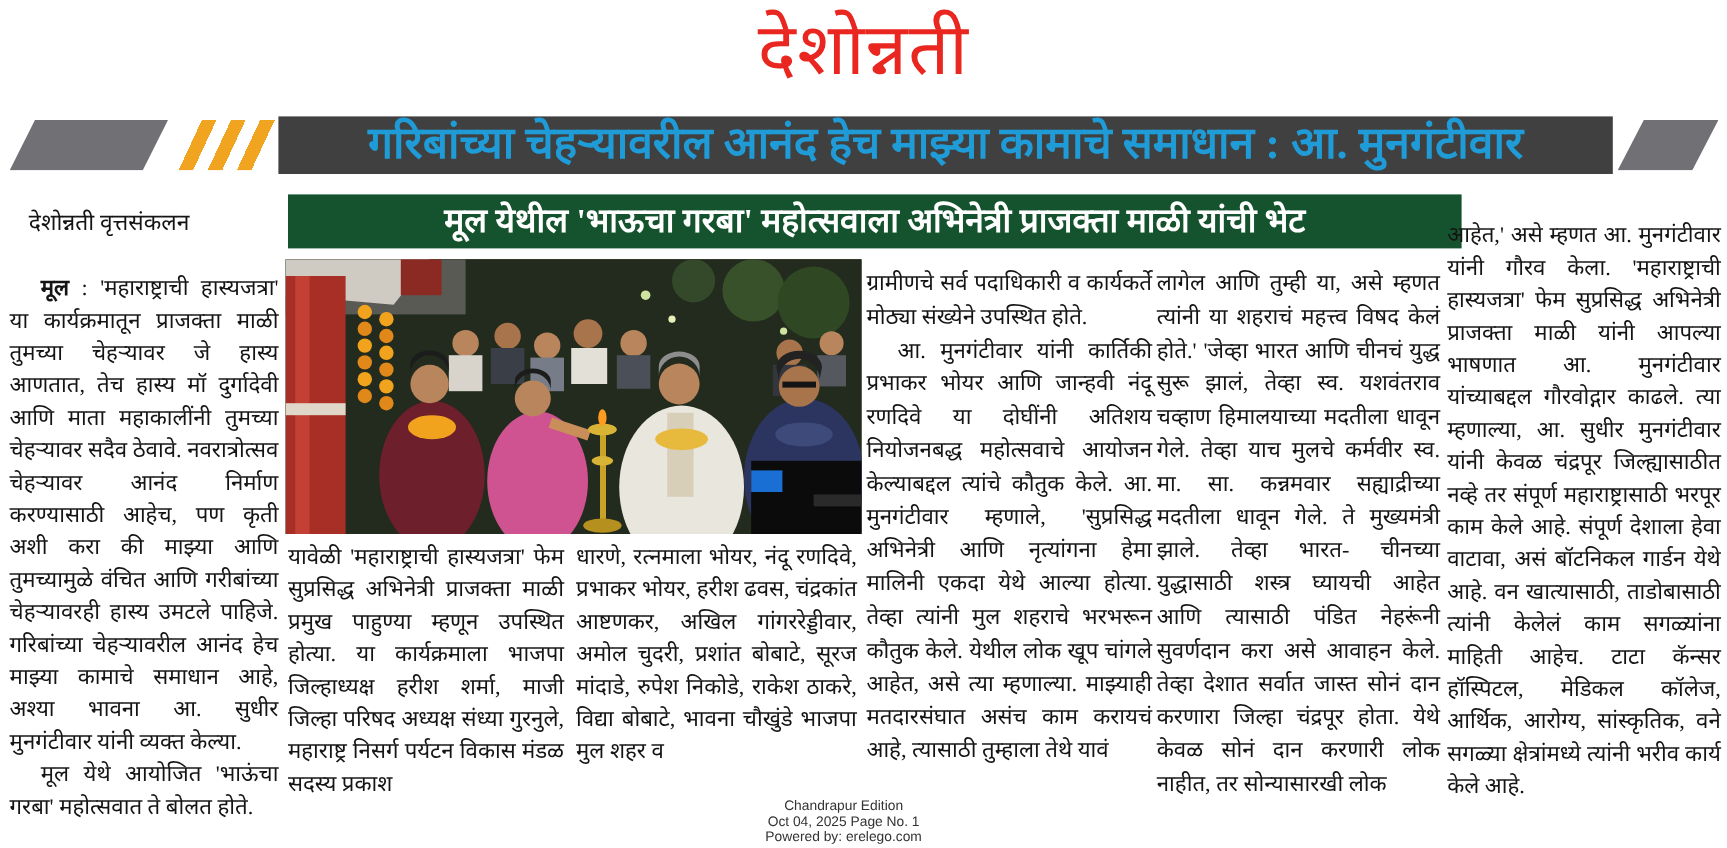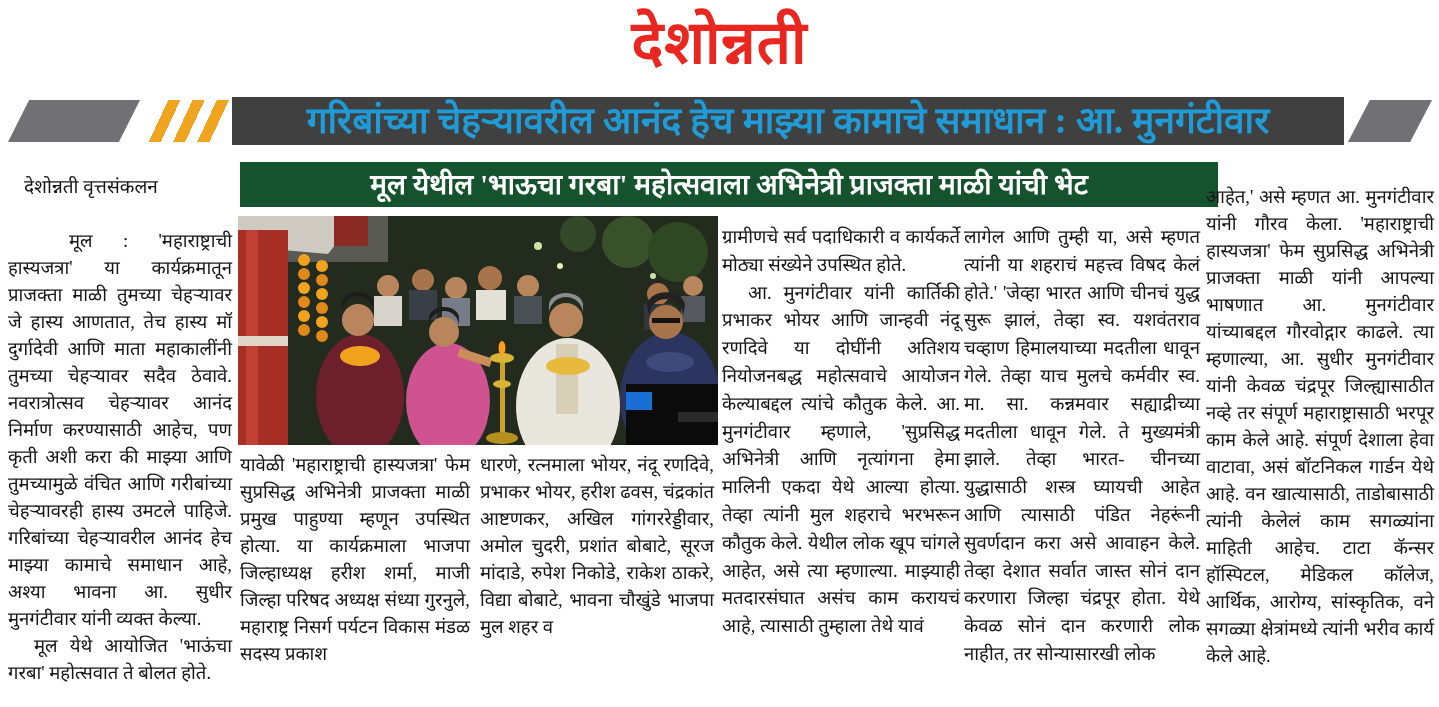--- a/index.html
+++ b/index.html
@@ -1,36 +1,36 @@
 <!DOCTYPE html>
 <html><head>
 <meta charset="utf-8">
 <style>
   html,body{margin:0;padding:0;background:#ffffff;}
   .page{position:relative;width:1439px;height:707px;background:#ffffff;overflow:hidden;
         font-family:"Liberation Serif","DejaVu Sans",serif;color:#141414;}
   .masthead{position:absolute;top:4px;left:0;right:0;text-align:center;
         font-family:"DejaVu Sans","Liberation Sans",sans-serif;
-        font-size:60px;font-weight:bold;color:#e9261f;letter-spacing:1px;line-height:76px;}
+        font-size:60px;font-weight:normal;color:#e9261f;letter-spacing:1px;line-height:76px;}
   .deco{position:absolute;top:100px;height:42px;}
   .deco-left{left:8px;width:132px;background:#717175;clip-path:polygon(16% 0,100% 0,84% 100%,0 100%);}
   .deco-stripes{left:144px;width:86px;
         background:repeating-linear-gradient(115deg,#f0a420 0 11px,#ffffff 11px 22px);
         clip-path:polygon(20% 0,100% 0,80% 100%,0 100%);}
   .deco-right{left:1348px;width:84px;background:#717175;clip-path:polygon(26% 0,100% 0,74% 100%,0 100%);}
   .headline-band{position:absolute;left:232px;top:97px;width:1112px;height:48px;background:#404040;
         display:flex;align-items:center;justify-content:center;}
   .headline-text{font-size:37px;font-weight:bold;color:#1f9cd7;white-space:nowrap;line-height:48px;}
   .subhead-bar{position:absolute;left:240px;top:162px;width:978px;height:45px;background:#14532d;
         color:#ffffff;text-align:center;font-weight:bold;font-size:28px;line-height:45px;white-space:nowrap;}
   .col{position:absolute;text-align:justify;font-size:18.5px;line-height:27px;}
   .col p{margin:0;}
   .indent{text-indent:26px;}
   .byline{position:absolute;left:24px;top:174px;width:224px;font-size:19px;line-height:26px;}
-  .lede{font-weight:normal;margin-left:35px;}
+  .lede{font-weight:bold;}
   .photo{position:absolute;left:238px;top:216px;width:480px;height:229px;background:#20281c;}
   .photo svg{display:block;}
   .footer{position:absolute;left:0;top:666px;width:1406px;text-align:center;
         font-family:"Liberation Sans","DejaVu Sans",sans-serif;font-size:11.5px;line-height:13px;color:#333333;}
 </style>
 </head>
 <body>
 
 <div class="page">
 
@@ -152,14 +152,19 @@
   </div>
 
   <div class="col" style="left:964px;top:224px;width:236px;line-height:27.8px;">
     <p>लागेल आणि तुम्ही या, असे म्हणत त्यांनी या शहराचं महत्त्व विषद केलं होते.' 'जेव्हा भारत आणि चीनचं युद्ध सुरू झालं, तेव्हा स्व. यशवंतराव चव्हाण हिमालयाच्या मदतीला धावून गेले. तेव्हा याच मुलचे कर्मवीर स्व. मा. सा. कन्नमवार सह्याद्रीच्या मदतीला धावून गेले. ते मुख्यमंत्री झाले. तेव्हा भारत- चीनच्या युद्धासाठी शस्त्र घ्यायची आहेत आणि त्यासाठी पंडित नेहरूंनी सुवर्णदान करा असे आवाहन केले. तेव्हा देशात सर्वात जास्त सोनं दान करणारा जिल्हा चंद्रपूर होता. येथे केवळ सोनं दान करणारी लोक नाहीत, तर सोन्यासारखी लोक</p>
   </div>
 
   <div class="col" style="left:1206px;top:184px;width:228px;">
     <p>आहेत,' असे म्हणत आ. मुनगंटीवार यांनी गौरव केला. 'महाराष्ट्राची हास्यजत्रा' फेम सुप्रसिद्ध अभिनेत्री प्राजक्ता माळी यांनी आपल्या भाषणात आ. मुनगंटीवार यांच्याबद्दल गौरवोद्गार काढले. त्या म्हणाल्या, आ. सुधीर मुनगंटीवार यांनी केवळ चंद्रपूर जिल्ह्यासाठीत नव्हे तर संपूर्ण महाराष्ट्रासाठी भरपूर काम केले आहे. संपूर्ण देशाला हेवा वाटावा, असं बॉटनिकल गार्डन येथे आहे. वन खात्यासाठी, ताडोबासाठी त्यांनी केलेलं काम सगळ्यांना माहिती आहेच. टाटा कॅन्सर हॉस्पिटल, मेडिकल कॉलेज, आर्थिक, आरोग्य, सांस्कृतिक, वने सगळ्या क्षेत्रांमध्ये त्यांनी भरीव कार्य केले आहे.</p>
   </div>
 
+  <div class="footer">
+    <div>Chandrapur Edition</div>
+    <div>Oct 04, 2025 Page No. 1</div>
+    <div>Powered by: erelego.com</div>
+  </div>
 
 </div>
 
 </body></html>

